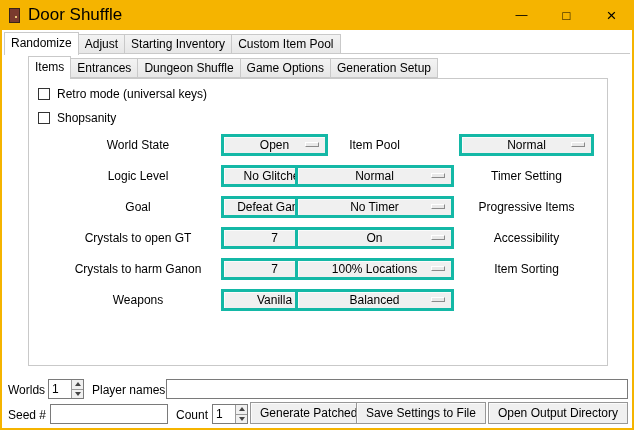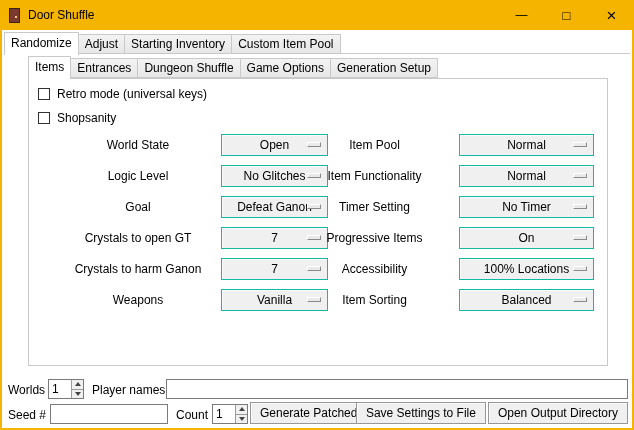--- a/index.html
+++ b/index.html
@@ -10,21 +10,21 @@
     position:relative; width:634px; height:430px; background:#fff; overflow:hidden;
   }
 
   
   .titlebar {
     position:absolute; top:0; left:0; right:0; height:30px;
     background:var(--accent,#F5B400); display:flex; align-items:center;
   }
   .app-icon { margin-left:9px; width:11px; height:15px; background:#7a3b2e; border:1px solid #3a2418; position:relative; }
   .app-icon::after { content:""; position:absolute; right:2px; top:7px; width:2px; height:2px; background:#e8c97a; }
-  .win-title { margin-left:8px; font-size:12px; }
+  .win-title { margin-left:8px; font-size:17px; }
   .win-controls { margin-left:auto; display:flex; height:100%; }
   .win-btn { width:45px; height:100%; display:flex; align-items:center; justify-content:center; }
   .glyph-min { font-size:12px; line-height:1; }
   .glyph-max { font-size:13px; line-height:1; }
   .glyph-close { font-size:17px; line-height:1; }
 
   
   .content {
     position:absolute; top:30px; left:0; right:0; bottom:0; background:#fff;
     border:2px solid var(--accent,#F5B400); border-top:none;
@@ -54,21 +54,21 @@
   .cbrow { position:absolute; left:9px; display:flex; align-items:center; gap:7px; height:16px; }
   .cbrow.r1 { top:7px; }
   .cbrow.r2 { top:31px; }
   .cb { width:12px; height:12px; background:#fff; border:1px solid #333; }
 
   .opts-left  { position:absolute; top:55px; left:30px;  display:grid; grid-template-columns:158px 107px; grid-auto-rows:22px; row-gap:9px; column-gap:4px; }
   .opts-right { position:absolute; top:55px; left:266px; display:grid; grid-template-columns:159px 135px; grid-auto-rows:22px; row-gap:9px; column-gap:5px; }
   .optlabel { align-self:center; text-align:center; white-space:nowrap; }
   .menubtn {
     position:relative; display:flex; align-items:center; justify-content:center;
-    background:#f0f0f0; border:1px solid #14b8a6; box-shadow:inset 1px 1px 0 #fbfbfb;
+    background:#f0f0f0; border:3px solid #14b8a6; box-shadow:inset 1px 1px 0 #fbfbfb;
     white-space:nowrap; cursor:default;
   }
   .mb-ind {
     position:absolute; right:6px; top:50%; margin-top:-3px; width:14px; height:5px;
     background:#e9e9e9; border:1px solid; border-color:#ffffff #8a8a8a #8a8a8a #ffffff;
   }
 
   
   .lbl { position:absolute; line-height:20px; white-space:nowrap; }
   .entry {
@@ -187,21 +187,20 @@
         </div>
       </div>
 
       <div class="opts-right">
         <div class="optlabel">Item Pool</div>
         <div class="menubtn">
           <span>Normal</span>
           <span class="mb-ind"></span>
         </div>
 
-        <div class="optlabel">Item Functionality</div>
         <div class="menubtn">
           <span>Normal</span>
           <span class="mb-ind"></span>
         </div>
 
         <div class="optlabel">Timer Setting</div>
         <div class="menubtn">
           <span>No Timer</span>
           <span class="mb-ind"></span>
         </div>

